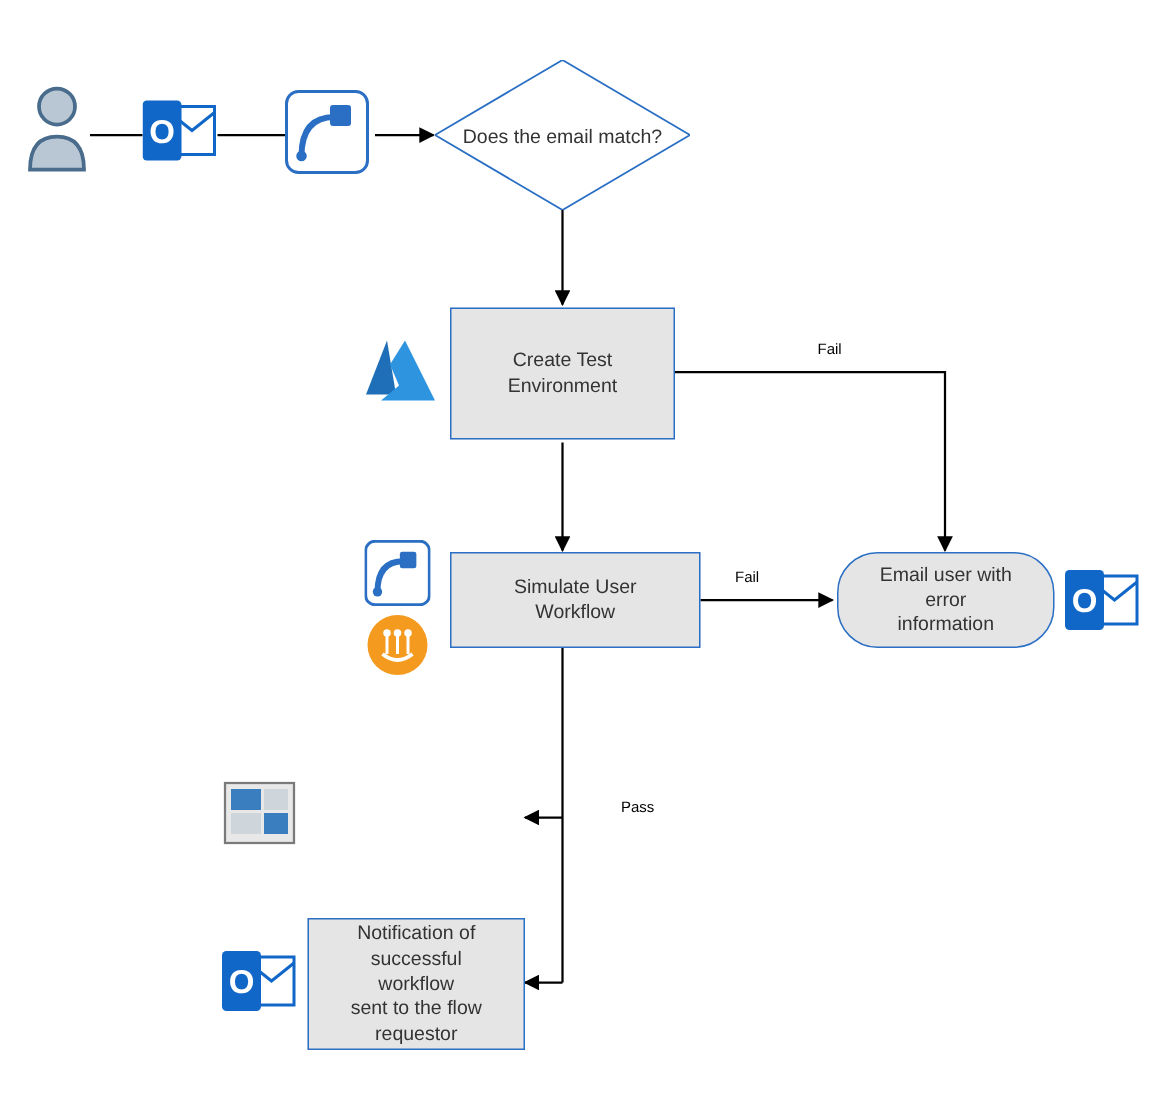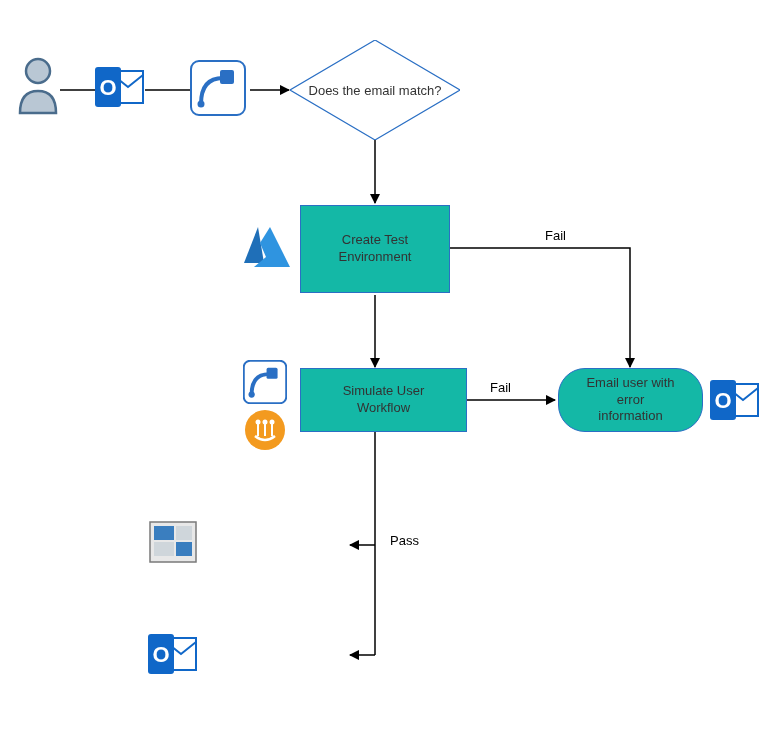--- a/index.html
+++ b/index.html
@@ -15,21 +15,21 @@
     position: relative;
   }
   .canvas {
     position: relative;
     width: 780px;
     height: 731px;
   }
   .box {
     position: absolute;
     border: 1px solid #2a6fc4;
-    background: #14b8a6;
+    background: #e5e5e5;
     display: flex;
     align-items: center;
     justify-content: center;
     text-align: center;
     padding: 8px 26px;
     line-height: 1.3;
   }
   .diamond-wrap {
     position: absolute;
     width: 170px;
@@ -54,21 +54,21 @@
     padding: 0 14px;
   }
   .icon {
     position: absolute;
     display: flex;
     align-items: center;
     justify-content: center;
   }
   .conn-label {
     position: absolute;
-    font-size: 13px;
+    font-size: 10px;
     color: #000;
     background: transparent;
   }
   svg.connectors {
     position: absolute;
     inset: 0;
     width: 780px;
     height: 731px;
     pointer-events: none;
   }
@@ -124,24 +124,30 @@
   <div class="box" style="left:300px; top:368px; width:167px; height:64px;">
     <span>Simulate User Workflow</span>
   </div>
 
   <div class="box" style="left:558px; top:368px; width:145px; height:64px;border-radius:27px;">
     <span style="white-space:pre-line;">Email user with error
 information</span>
   </div>
 
 
+  <div class="box" style="left:205px; top:612px; width:145px; height:88px;">
+    <span style="white-space:pre-line;">Notification of
+successful workflow
+sent to the flow
+requestor</span>
+  </div>
 
   <div class="conn-label" style="left:545px; top:228px;">Fail</div>
   <div class="conn-label" style="left:490px; top:380px;">Fail</div>
-  <div class="conn-label" style="left:390px; top:533px;">Pass</div>
+  <div class="conn-label" style="left:414px; top:533px;">Pass</div>
 
   <div class="icon" style="left:15px; top:55px; width:46px; height:60px;">
     <svg viewBox="0 0 46 60" width="46" height="60">
       <circle cx="23" cy="16" r="12" fill="#b9c7d4" stroke="#4a6c8c" stroke-width="2.5"></circle>
       <path d="M5 58 Q5 36 23 36 Q41 36 41 58 Z" fill="#b9c7d4" stroke="#4a6c8c" stroke-width="2.5"></path>
     </svg>
   </div>
 
   <div class="icon" style="left:95px; top:65px; width:50px; height:44px;">
     <svg viewBox="0 0 50 44" width="50" height="44">

